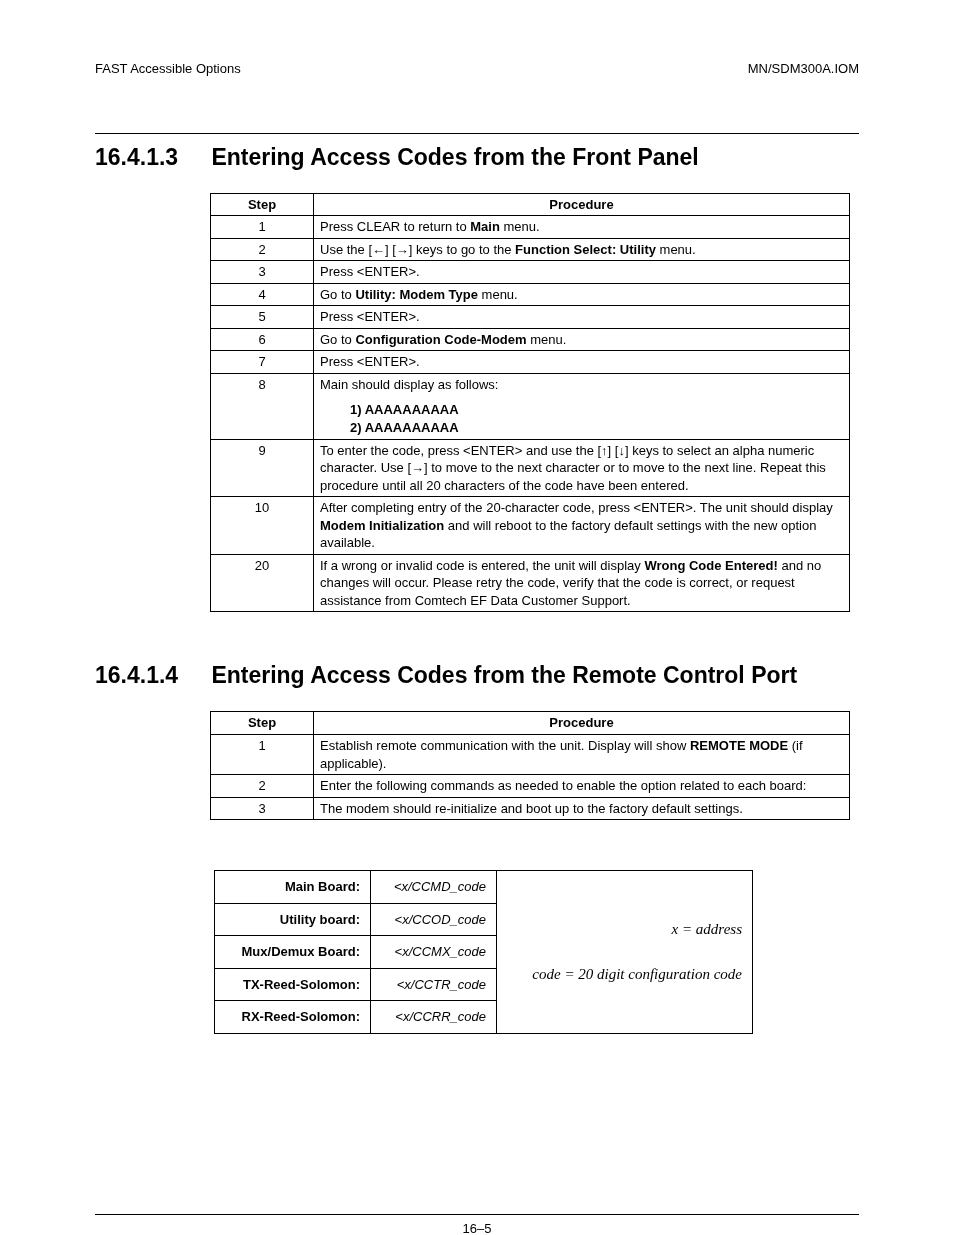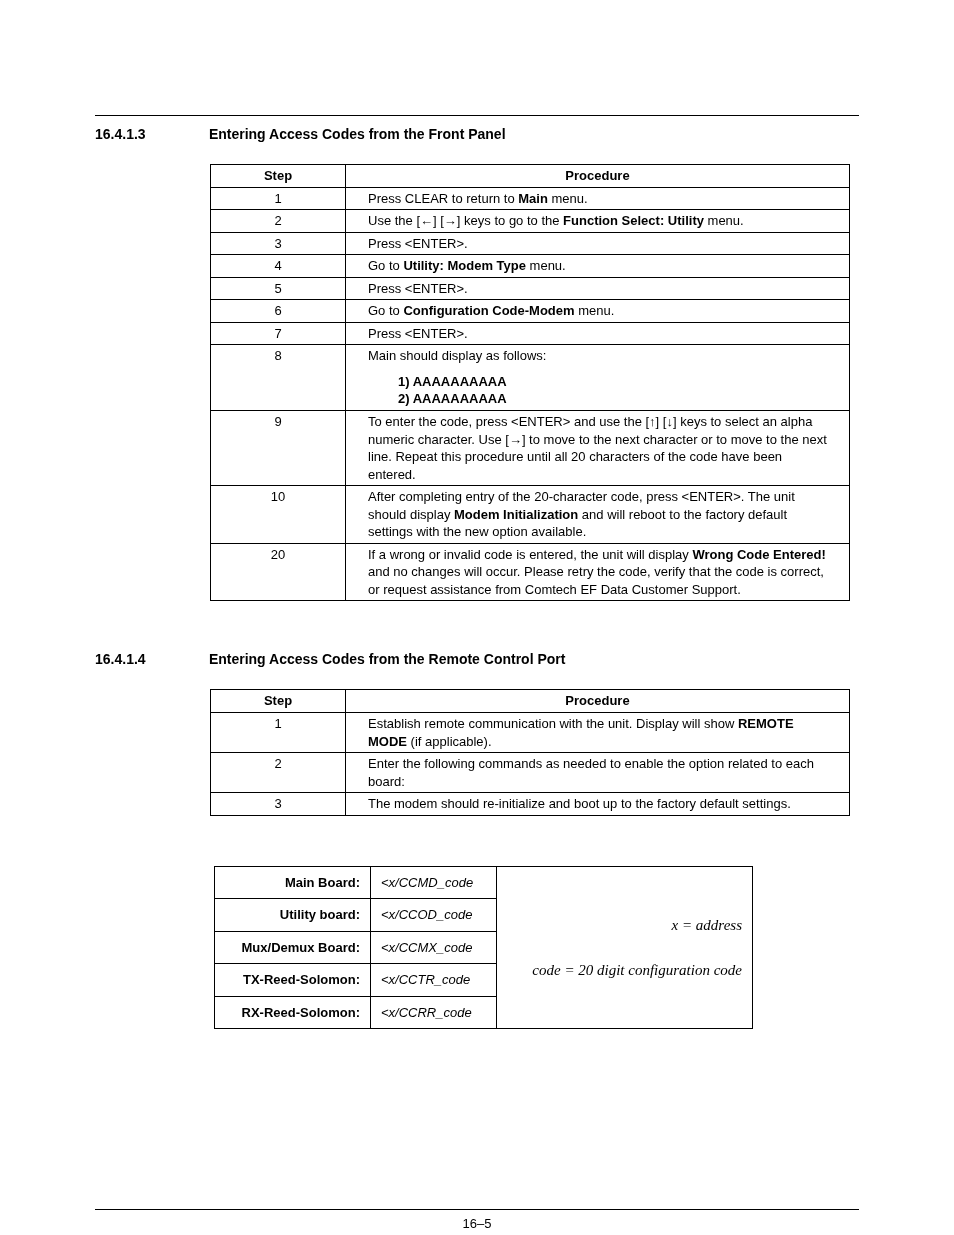--- a/index.html
+++ b/index.html
@@ -22,38 +22,38 @@
     margin-bottom: 2px;
   }
   .hr-top {
     border: none;
     border-top: 1.5px solid #000;
     margin-top: 55px;
     margin-bottom: 10px;
   }
   .section-heading {
     font-family: Arial, Helvetica, sans-serif;
-    font-size: 14px;
+    font-size: 23px;
     font-weight: bold;
     margin: 0 0 22px 0;
   }
   .section-heading .num {
     display: inline-block;
     width: 110px;
   }
   table.proc {
     border-collapse: collapse;
     width: 640px;
     margin-left: 115px;
     margin-bottom: 50px;
     font-size: 13px;
   }
   table.proc th, table.proc td {
     border: 1px solid #000;
-    padding: 2px 22px;
+    padding: 2px 6px;
     vertical-align: top;
     line-height: 1.35;
   }
   table.proc th {
     font-weight: bold;
     text-align: center;
     background: #fff;
   }
   table.proc td.step {
     text-align: center;
@@ -67,20 +67,21 @@
   table.cmd {
     border-collapse: collapse;
     margin-left: 119px;
     font-size: 13px;
   }
   table.cmd td {
     border: 1px solid #000;
     padding: 6px 10px;
     vertical-align: middle;
     line-height: 1.5;
+    text-align: right;
   }
   table.cmd td.label {
     font-weight: bold;
     text-align: right;
     width: 135px;
   }
   table.cmd td.code {
     font-style: italic;
     width: 105px;
   }
@@ -99,20 +100,24 @@
   }
   .footer-page {
     text-align: center;
     font-size: 13px;
   }
 </style>
 </head>
 <body>
 
 <div class="header-block">
+  <div class="header-row">
+    <span>FAST Accessible Options</span>
+    <span>MN/SDM300A.IOM</span>
+  </div>
 </div>
 
 <hr class="hr-top">
 
 <h2 class="section-heading">
   <span class="num">16.4.1.3</span>
   <span>Entering Access Codes from the Front Panel</span>
 </h2>
 
 <table class="proc">

